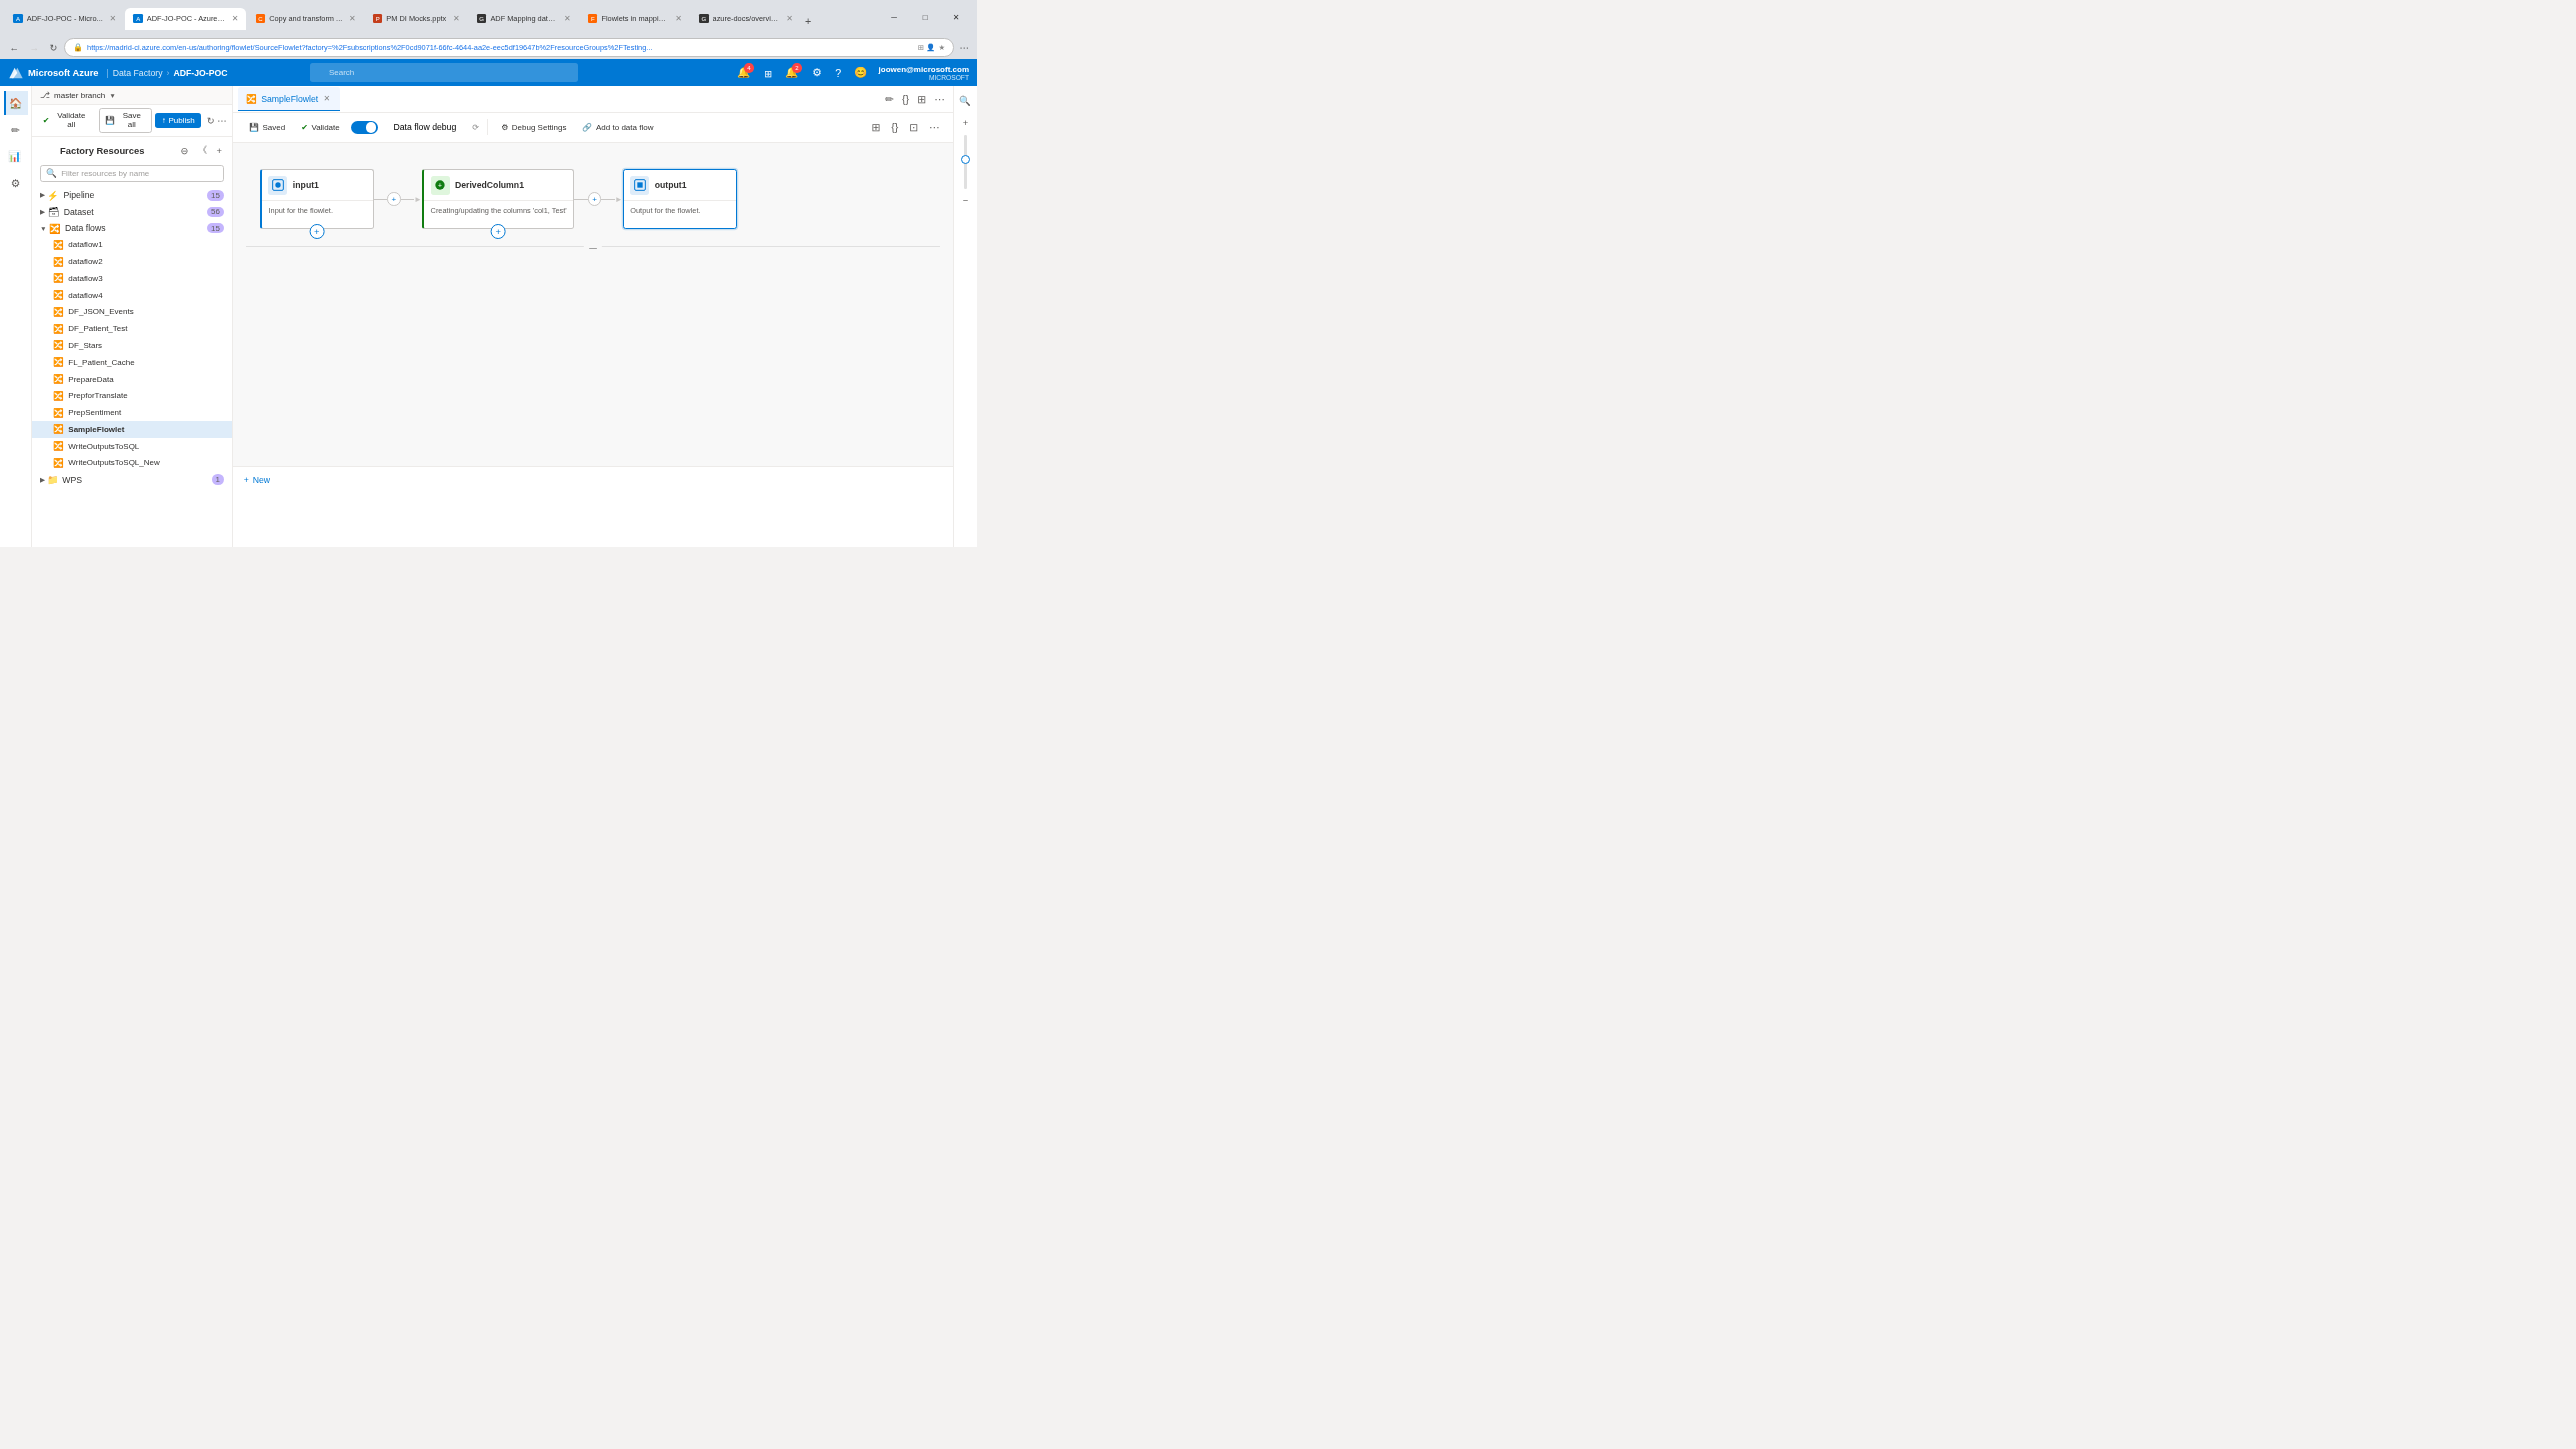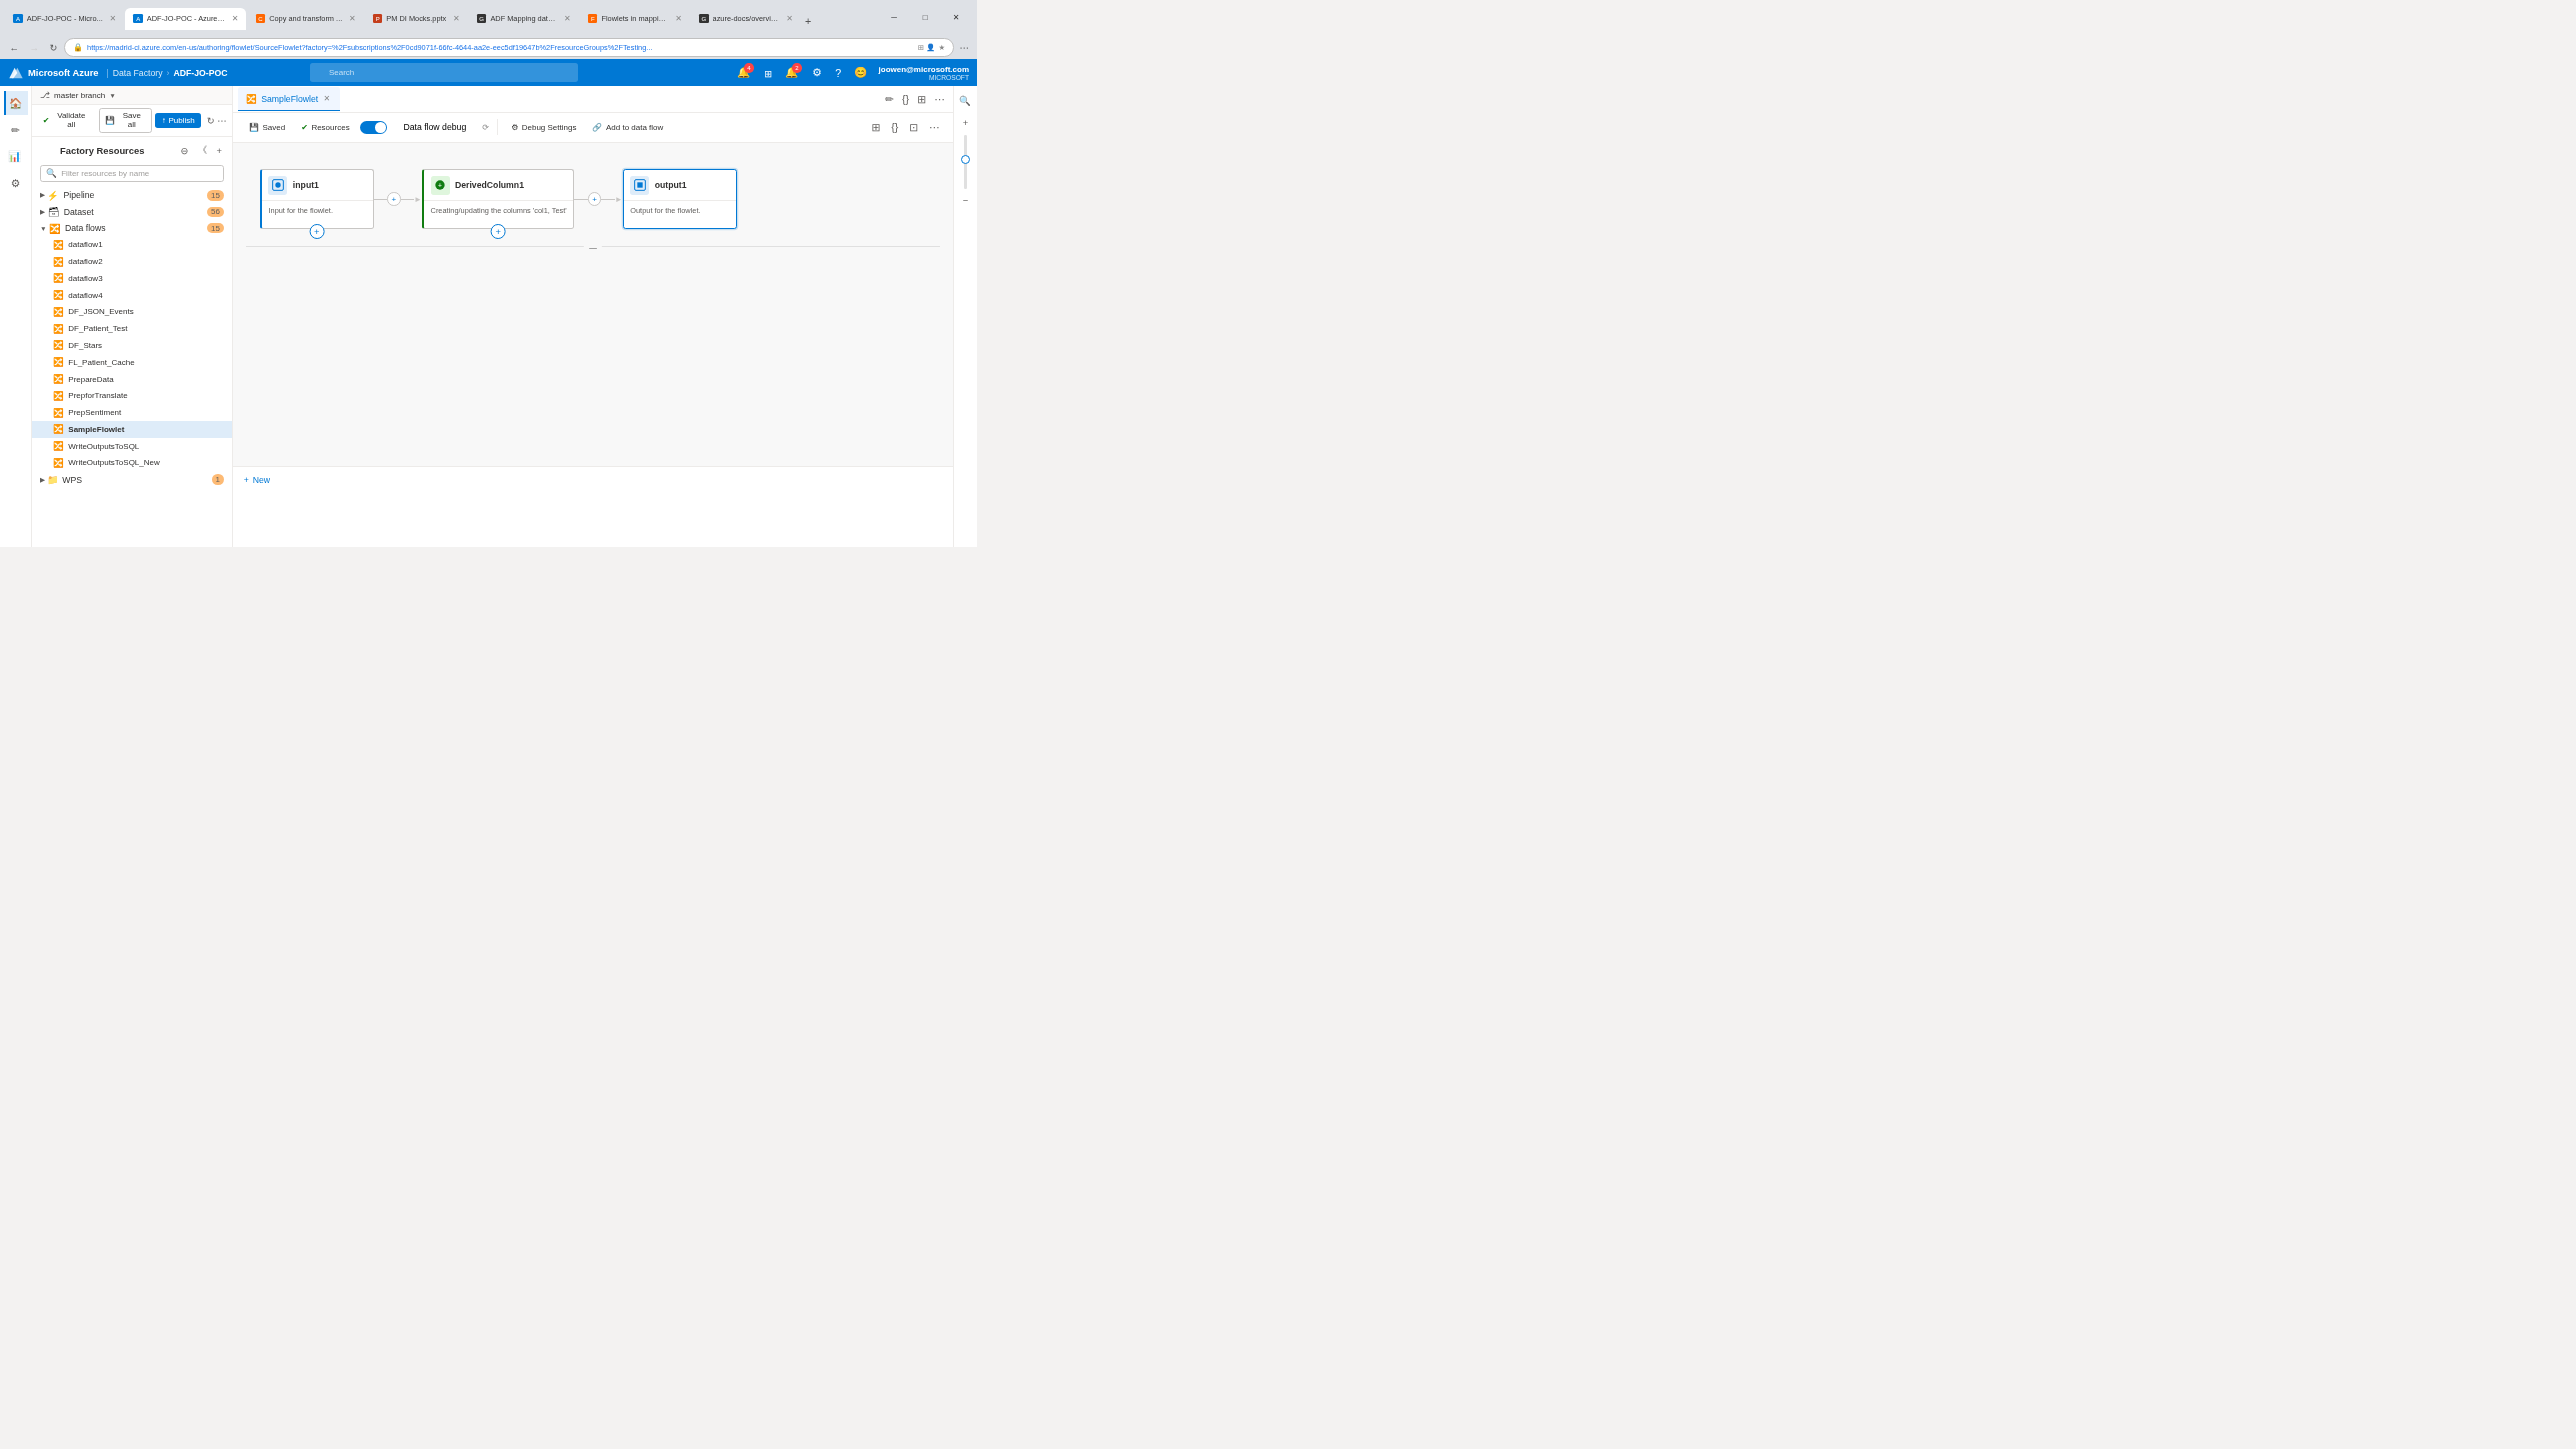--- a/index.html
+++ b/index.html
@@ -58,21 +58,21 @@
     .sidebar-header-title { font-size: 9.4px; font-weight: 600; flex: 1; color: #323130; }
     .collapse-btn, .add-resource-btn { background: none; border: none; cursor: pointer; font-size: 9.4px; color: #605e5c; padding: 2px; border-radius: 2px; }
     .search-filter { display: flex; align-items: center; margin: 2.7px 8px 5.4px; border: 0.7px solid #c8c6c4; border-radius: 2.7px; padding: 2.7px 5.4px; gap: 4px; background: #fff; }
     .search-filter input { border: none; outline: none; font-size: 8px; flex: 1; color: #323130; }
     .search-filter input::placeholder { color: #a19f9d; }
     .sidebar-scroll { flex: 1; overflow-y: auto; }
     .resource-group { }
     .resource-group-header { display: flex; align-items: center; padding: 2.7px 8px; cursor: pointer; border-radius: 2.7px; }
     .group-chevron { font-size: 6.7px; color: #605e5c; margin-right: 2.7px; }
     .group-label { font-size: 8.7px; color: #323130; flex: 1; font-weight: 500; }
-    .group-count { font-size: 8px; color: #605e5c; background: #fdba74; padding: 0.7px 4px; border-radius: 6.7px; }
+    .group-count { font-size: 8px; color: #605e5c; background: #c4b5fd; padding: 0.7px 4px; border-radius: 6.7px; }
     .resource-item { display: flex; align-items: center; padding: 3.4px 8px 3.4px 21.5px; cursor: pointer; }
     .resource-item.active { background: #deecf9; }
     .resource-item-icon { font-size: 8.7px; margin-right: 4px; color: #0078d4; }
     .resource-item-label { font-size: 8px; color: #323130; }
 
     
     .main-content { flex: 1; display: flex; flex-direction: column; overflow: hidden; background: #f3f2f1; }
 
     
     .tab-bar { display: flex; align-items: center; background: #fff; border-bottom: 0.7px solid #edebe9; height: 27px; padding: 0 5.4px; gap: 1.3px; }
@@ -404,21 +404,21 @@
         </div>
       </div>
 
       <div class="canvas-toolbar">
         <button class="toolbar-btn">
           <span style="color:#107c10;">💾</span>
           <span>Saved</span>
         </button>
         <button class="toolbar-btn">
           <span style="color:#107c10;">✔</span>
-          <span>Resources</span>
+          <span>Validate</span>
         </button>
         <div class="debug-toggle">
           <div class="toggle-switch">
             <div class="toggle-knob"></div>
           </div>
           <span>Data flow debug</span>
           <span style="font-size:8px; color:#888;">⟳</span>
         </div>
         <div class="separator"></div>
         <button class="toolbar-btn">

